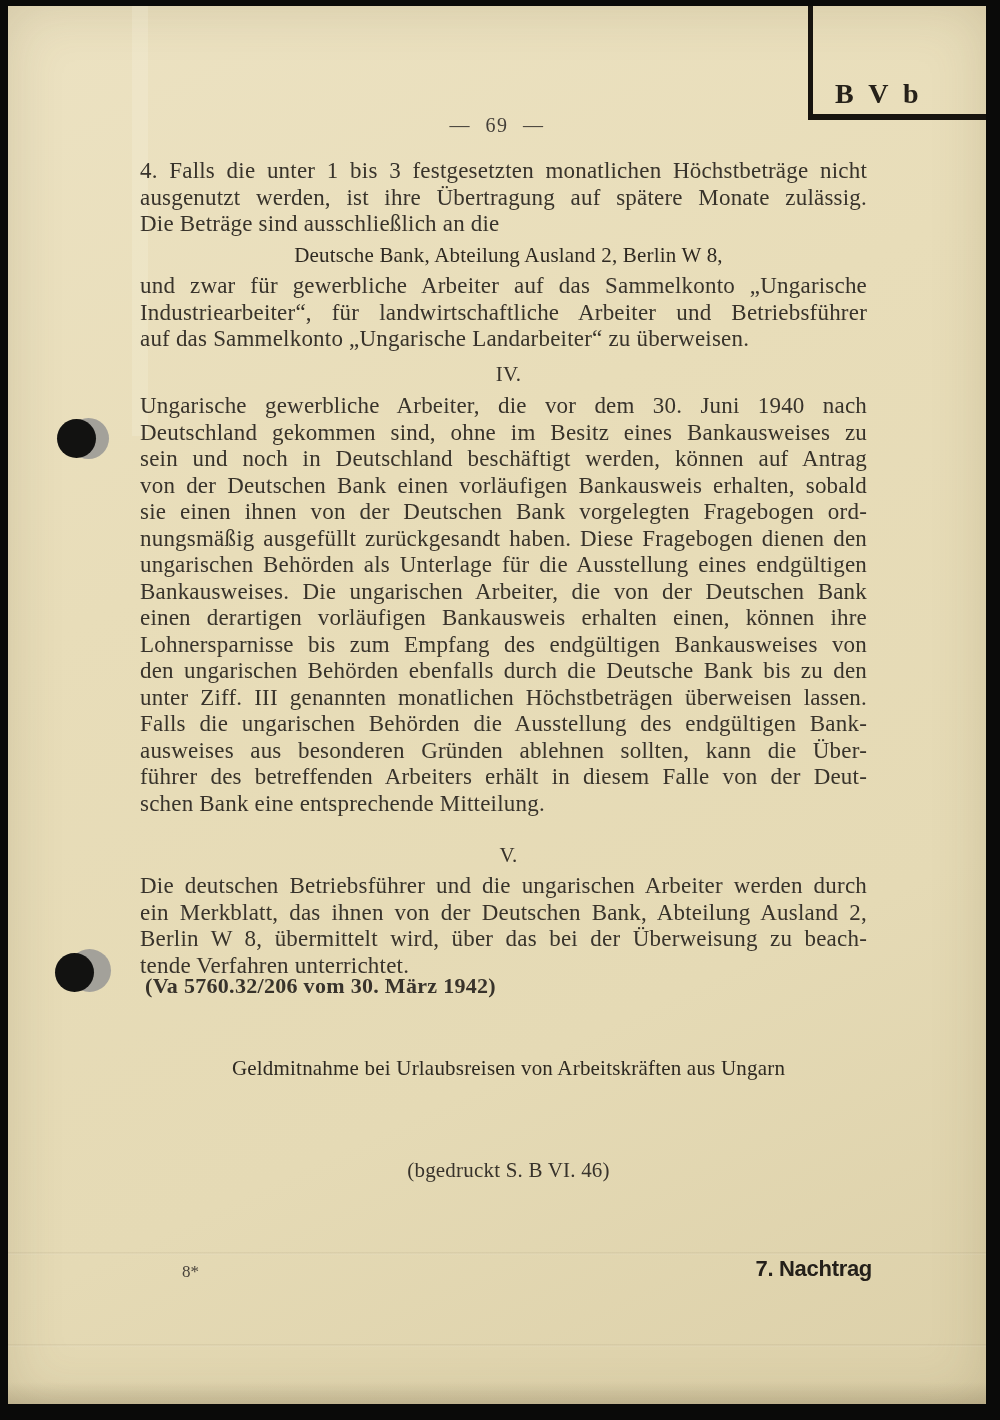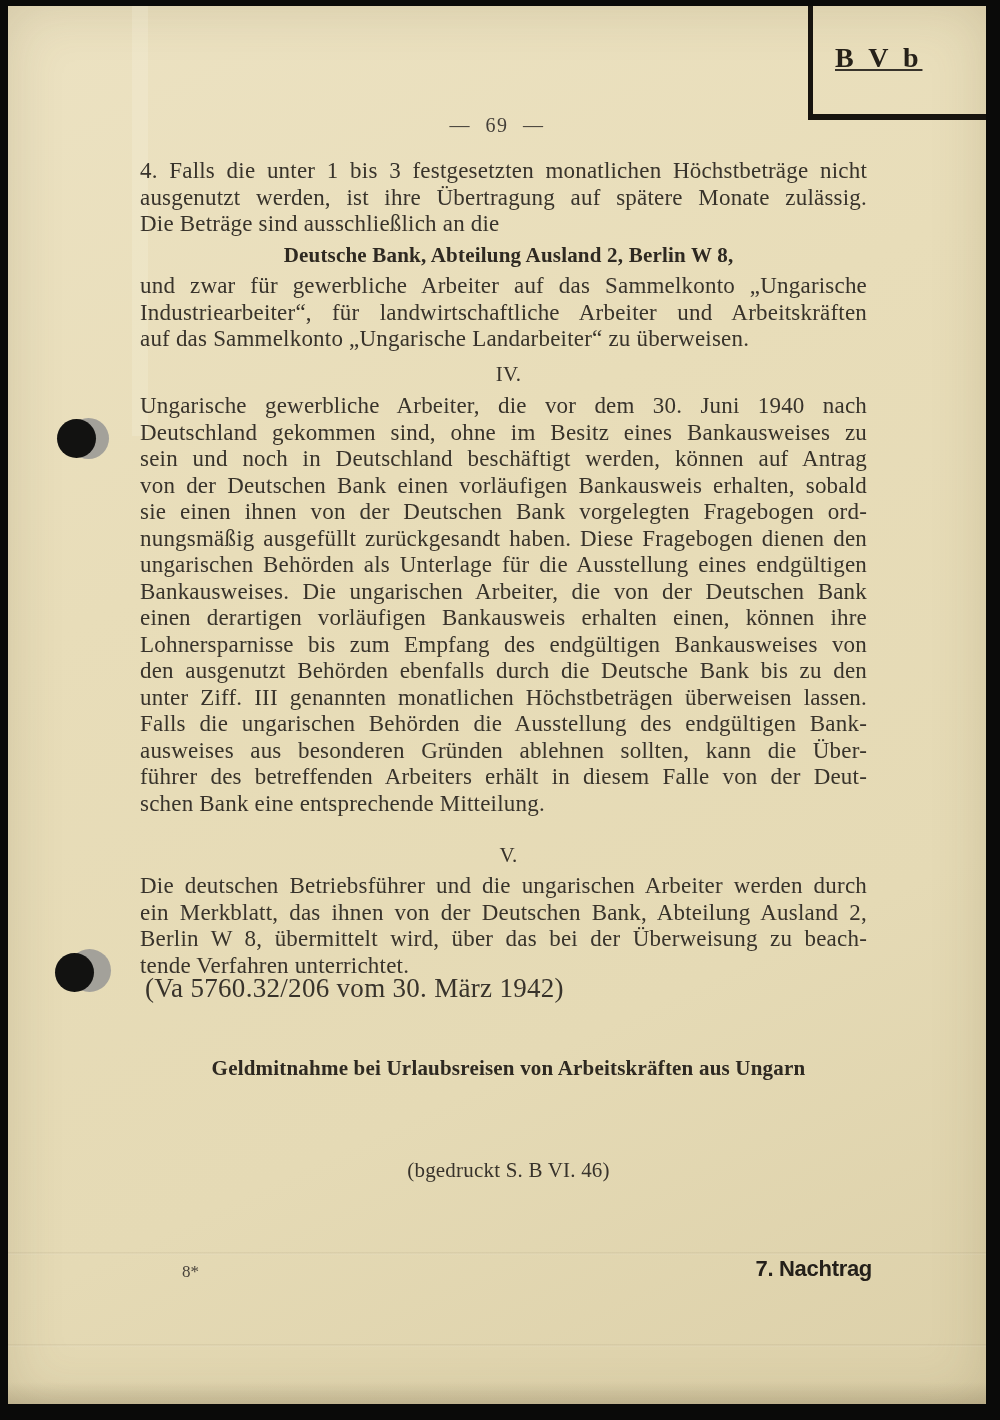--- a/index.html
+++ b/index.html
@@ -27,21 +27,21 @@
     background: linear-gradient(to bottom, rgba(110,90,55,0.10), rgba(255,255,255,0.10));
   }
   .bottom-shade {
     position: absolute; left: 0; bottom: 0; width: 100%; height: 22px;
     background: linear-gradient(to bottom, rgba(0,0,0,0), rgba(60,45,20,0.14));
   }
   .class-box {
     position: absolute; top: 0; left: 800px; right: 0; height: 108px;
     border-left: 5px solid #17140f;
     border-bottom: 6px solid #17140f;
-    display: flex; align-items: center; text-decoration: underline;
+    display: flex; align-items: flex-end;
   }
   .class-box .label {
     font-weight: bold;
     font-size: 28px;
     letter-spacing: 4px;
     color: #262119;
     padding-left: 22px;
     padding-bottom: 4px;
   }
   .page-number {
@@ -58,24 +58,24 @@
     letter-spacing: 0.2px;
   }
   .para .tl { text-align: justify; text-align-last: justify; }
   .para .tl:last-child { text-align-last: left; }
   .centerline {
     position: absolute; left: 137px; width: 727px;
     text-align: center;
     font-size: 21px; line-height: 27px;
     letter-spacing: 0.2px;
   }
-  .bold { font-weight: bold; color: #2e2921; }
+  .bold { font-weight: normal; color: #2e2921; }
   .ref-line {
     position: absolute; left: 137px; width: 727px;
-    font-size: 27px; letter-spacing: 0.3px;
+    font-size: 22px; letter-spacing: 0.3px; font-weight: bold;
   }
   .footnote {
     position: absolute; left: 174px; top: 1256px;
     font-size: 17px; color: #4a443c;
   }
   .supplement {
     position: absolute; left: 137px; top: 1250px; width: 727px;
     text-align: right;
     font-family: "Liberation Sans", "DejaVu Sans", sans-serif;
     font-weight: bold;
@@ -111,37 +111,37 @@
   <div class="para" style="top:152px;">
       <div class="tl">4. Falls die unter 1 bis 3 festgesetzten monatlichen Höchstbeträge nicht</div>
       <div class="tl">ausgenutzt werden, ist ihre Übertragung auf spätere Monate zulässig.</div>
       <div class="tl">Die Beträge sind ausschließlich an die</div>
     </div>
 
   <div class="centerline bold" style="top:236px;">Deutsche Bank, Abteilung Ausland 2, Berlin W 8,</div>
 
   <div class="para" style="top:267px;">
       <div class="tl">und zwar für gewerbliche Arbeiter auf das Sammelkonto „Ungarische</div>
-      <div class="tl">Industriearbeiter“, für landwirtschaftliche Arbeiter und Arbeitskräften</div>
+      <div class="tl">Industriearbeiter“, für landwirtschaftliche Arbeiter und Betriebsführer</div>
       <div class="tl">auf das Sammelkonto „Ungarische Landarbeiter“ zu überweisen.</div>
     </div>
 
   <div class="centerline" style="top:355px;">IV.</div>
   <div class="para" style="top:387px;">
       <div class="tl">Ungarische gewerbliche Arbeiter, die vor dem 30. Juni 1940 nach</div>
       <div class="tl">Deutschland gekommen sind, ohne im Besitz eines Bankausweises zu</div>
       <div class="tl">sein und noch in Deutschland beschäftigt werden, können auf Antrag</div>
       <div class="tl">von der Deutschen Bank einen vorläufigen Bankausweis erhalten, sobald</div>
       <div class="tl">sie einen ihnen von der Deutschen Bank vorgelegten Fragebogen ord-</div>
       <div class="tl">nungsmäßig ausgefüllt zurückgesandt haben. Diese Fragebogen dienen den</div>
       <div class="tl">ungarischen Behörden als Unterlage für die Ausstellung eines endgültigen</div>
       <div class="tl">Bankausweises. Die ungarischen Arbeiter, die von der Deutschen Bank</div>
       <div class="tl">einen derartigen vorläufigen Bankausweis erhalten einen, können ihre</div>
       <div class="tl">Lohnersparnisse bis zum Empfang des endgültigen Bankausweises von</div>
-      <div class="tl">den ausgenutzt Behörden ebenfalls durch die Deutsche Bank bis zu den</div>
+      <div class="tl">den ungarischen Behörden ebenfalls durch die Deutsche Bank bis zu den</div>
       <div class="tl">unter Ziff. III genannten monatlichen Höchstbeträgen überweisen lassen.</div>
       <div class="tl">Falls die ungarischen Behörden die Ausstellung des endgültigen Bank-</div>
       <div class="tl">ausweises aus besonderen Gründen ablehnen sollten, kann die Über-</div>
       <div class="tl">führer des betreffenden Arbeiters erhält in diesem Falle von der Deut-</div>
       <div class="tl">schen Bank eine entsprechende Mitteilung.</div>
     </div>
 
   <div class="centerline" style="top:836px;">V.</div>
   <div class="para" style="top:867px;">
       <div class="tl">Die deutschen Betriebsführer und die ungarischen Arbeiter werden durch</div>

